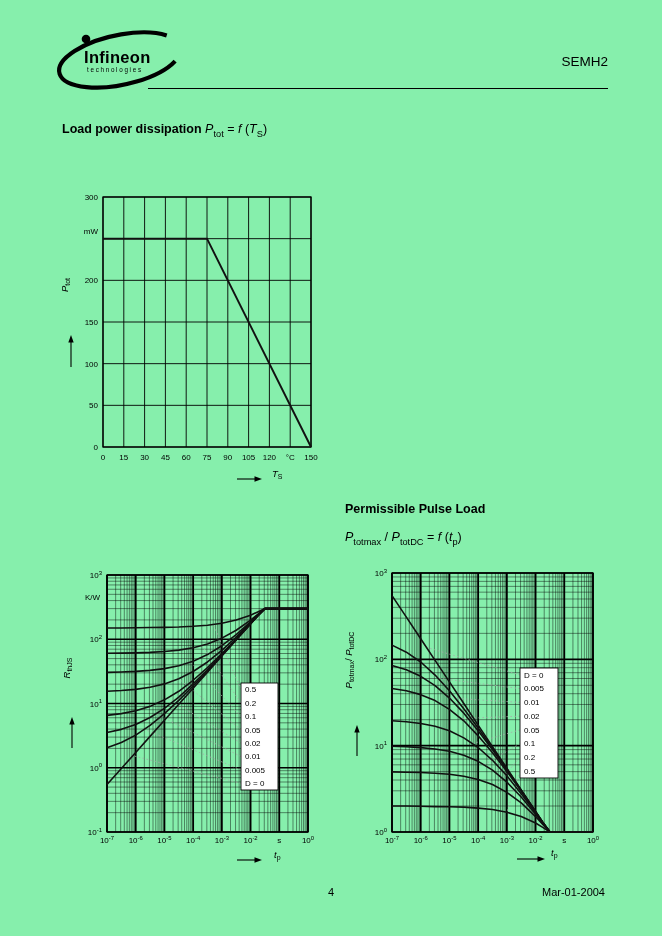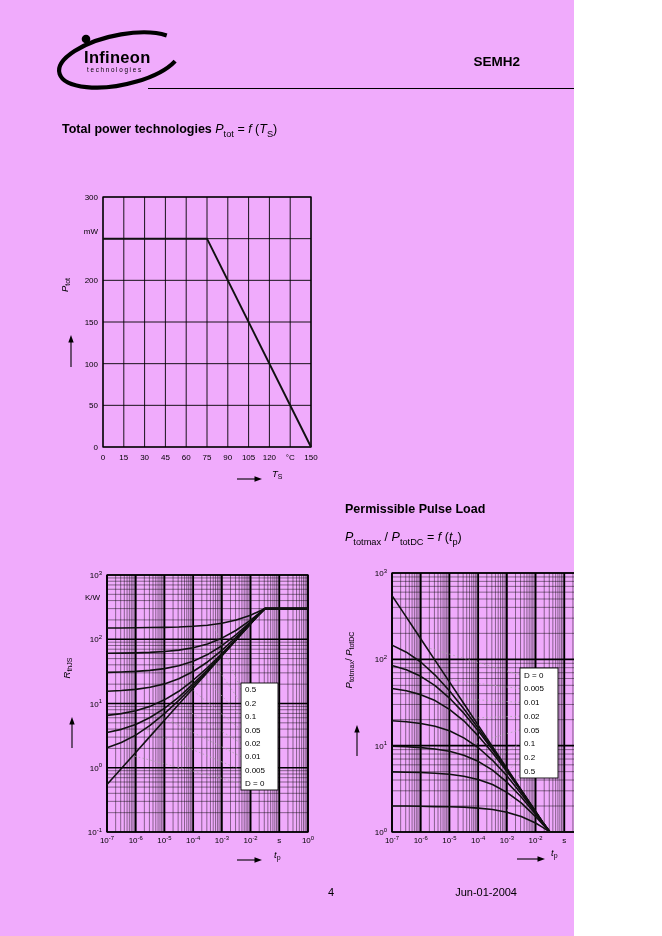--- a/index.html
+++ b/index.html
@@ -1,19 +1,19 @@
 <!DOCTYPE html>
 <html><head>
 <meta charset="utf-8">
 <style>
   html,body{margin:0;padding:0;background:#fff;}
-  .page{position:relative;width:574px;height:936px;background:#f0abfc;color:#000;
+  .page{position:relative;width:662px;height:936px;background:#86efac;color:#000;
         font-family:"Liberation Sans","DejaVu Sans",sans-serif;overflow:hidden;}
   .abs{position:absolute;}
-  .doc-code{font-weight:bold;font-size:13.5px;}
+  .doc-code{font-weight:normal;font-size:13.5px;}
   .rule{background:#000;height:1.3px;}
   .sec-title{font-size:12.5px;white-space:nowrap;}
   .sec-title .b{font-weight:bold;}
   .it{font-style:italic;}
   sub.sb{font-size:74%;}
   .footer-txt{font-size:11px;}
   svg text{font-family:"Liberation Sans","DejaVu Sans",sans-serif;}
 </style>
 </head>
 <body>
@@ -26,21 +26,21 @@
     </g>
     <circle cx="38" cy="14" r="4.3" fill="#000"></circle>
     <text x="36" y="38" font-size="16.5" font-weight="bold" letter-spacing="0.3">Infineon</text>
     <text x="39" y="46.5" font-size="6.3" letter-spacing="1.7">technologies</text>
   </svg>
 
   <div class="abs doc-code" style="right:54px;top:54px">SEMH2</div>
   <div class="abs rule" style="left:148px;top:88px;width:460px"></div>
 
   <div class="abs sec-title" style="left:62px;top:122px">
-    <span class="b">Total power technologies</span>
+    <span class="b">Load power dissipation</span>
     <span> <span class="it">P</span><sub class="sb">tot</sub><span> = </span><span class="it">f</span><span> (</span><span class="it">T</span><sub class="sb">S</sub><span>)</span></span>
   </div>
 
   <svg id="c1" class="abs" style="left:50px;top:183px" width="300" height="312">
       <g>
         <line x1="53" y1="14" x2="53" y2="264" stroke="#000" stroke-width="0.9"></line>
         <line x1="73.8" y1="14" x2="73.8" y2="264" stroke="#000" stroke-width="0.9"></line>
         <line x1="94.6" y1="14" x2="94.6" y2="264" stroke="#000" stroke-width="0.9"></line>
         <line x1="115.4" y1="14" x2="115.4" y2="264" stroke="#000" stroke-width="0.9"></line>
         <line x1="136.2" y1="14" x2="136.2" y2="264" stroke="#000" stroke-width="0.9"></line>
@@ -391,14 +391,14 @@
       <text x="52" y="277" font-size="8" text-anchor="end" fill="#000"><tspan dy="0.00">10</tspan><tspan dy="-3.36" font-size="5.9">0</tspan></text>
       <text x="17" y="102" font-size="9.5" text-anchor="middle" fill="#000" transform="rotate(-90 17 102)"><tspan dy="0.00" font-style="italic">P</tspan><tspan dy="2.47" font-size="7.0">totmax</tspan><tspan dy="-2.47">/ </tspan><tspan dy="0.00" font-style="italic">P</tspan><tspan dy="2.47" font-size="7.0">totDC</tspan></text>
       <line x1="22" y1="198" x2="22" y2="172" stroke="#000" stroke-width="1.1"></line>
       <polygon points="22,167 19.3,174.5 24.7,174.5" fill="#000"></polygon>
       <line x1="182" y1="301" x2="205" y2="301" stroke="#000" stroke-width="1.1"></line>
       <polygon points="210,301 202.5,298.3 202.5,303.7" fill="#000"></polygon>
       <text x="216" y="298" font-size="9.5" text-anchor="start" fill="#000"><tspan dy="0.00" font-style="italic">t</tspan><tspan dy="2.47" font-size="7.0">p</tspan></text>
     </svg>
 
   <div class="abs footer-txt" style="left:0;top:886px;width:662px;text-align:center">4</div>
-  <div class="abs footer-txt" style="right:57px;top:886px">Jun-01-2004</div>
+  <div class="abs footer-txt" style="right:57px;top:886px">Mar-01-2004</div>
 </div>
 
 </body></html>

